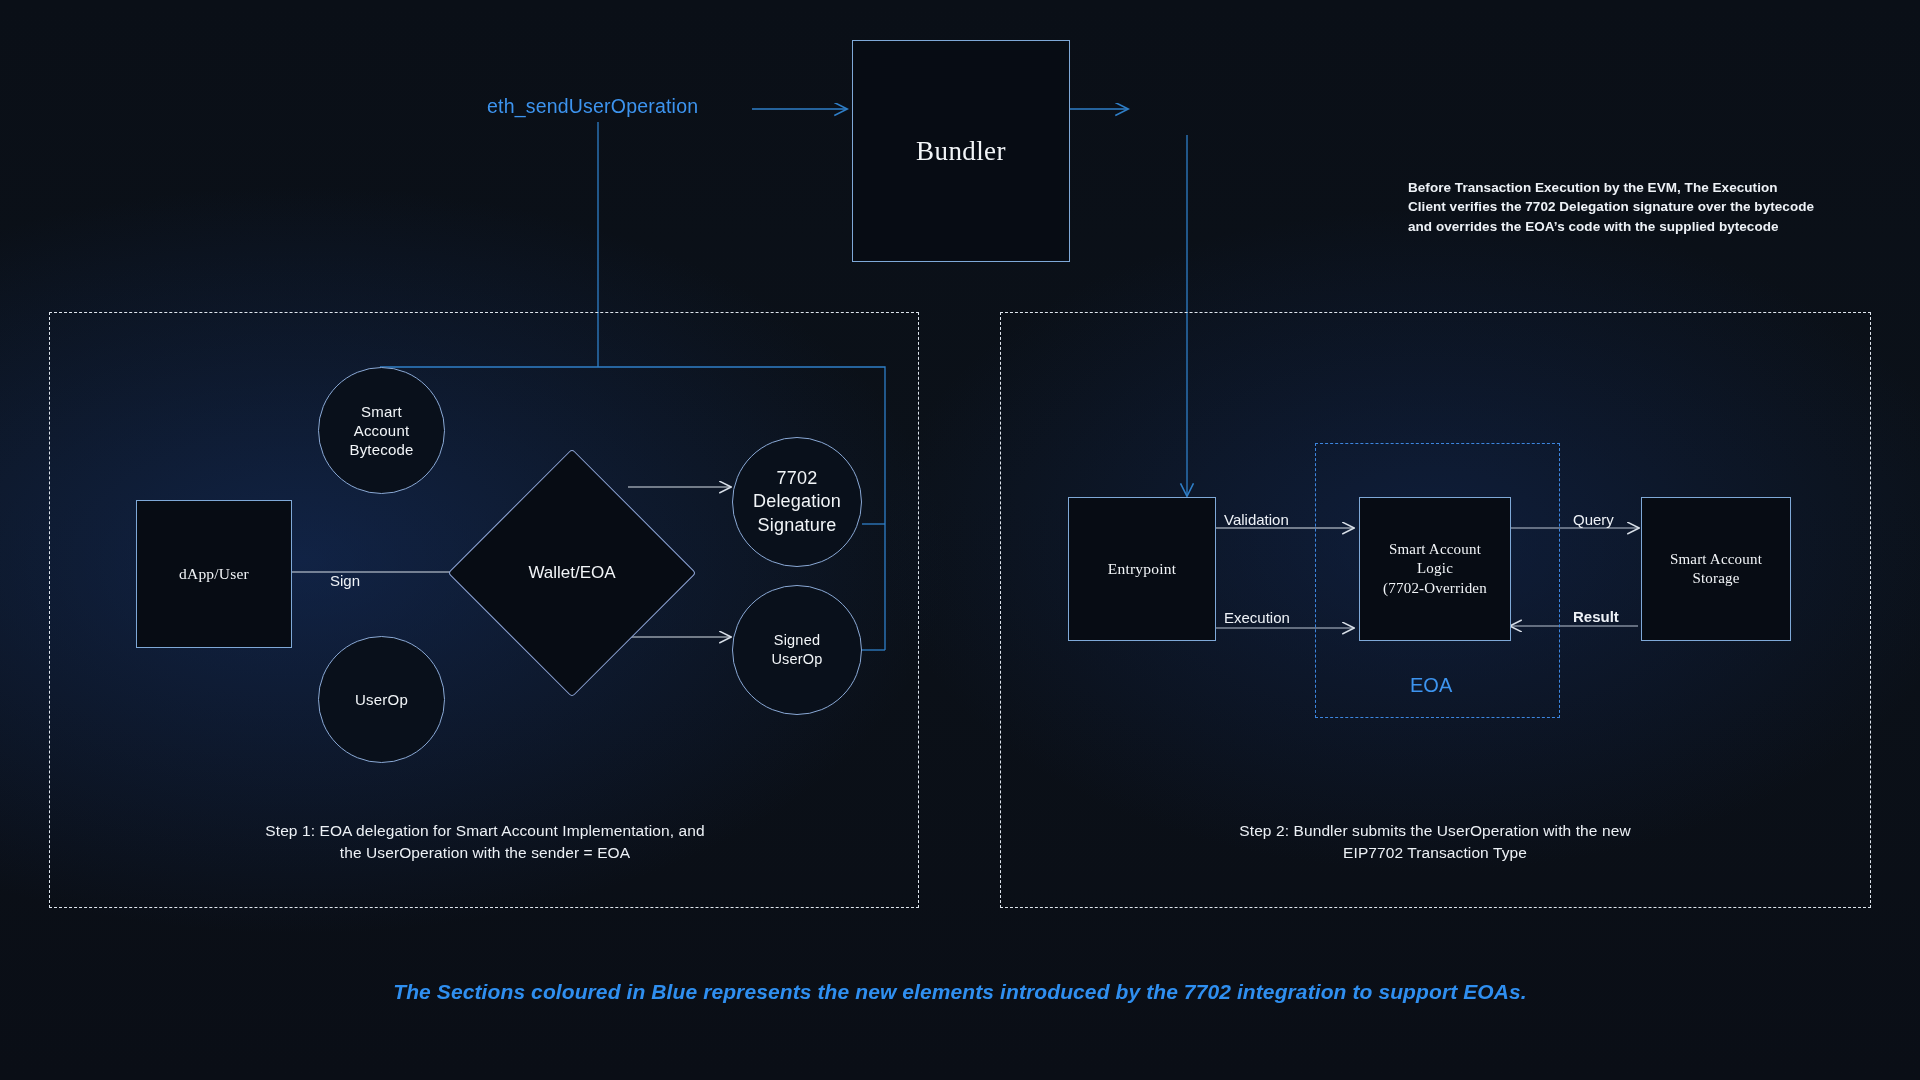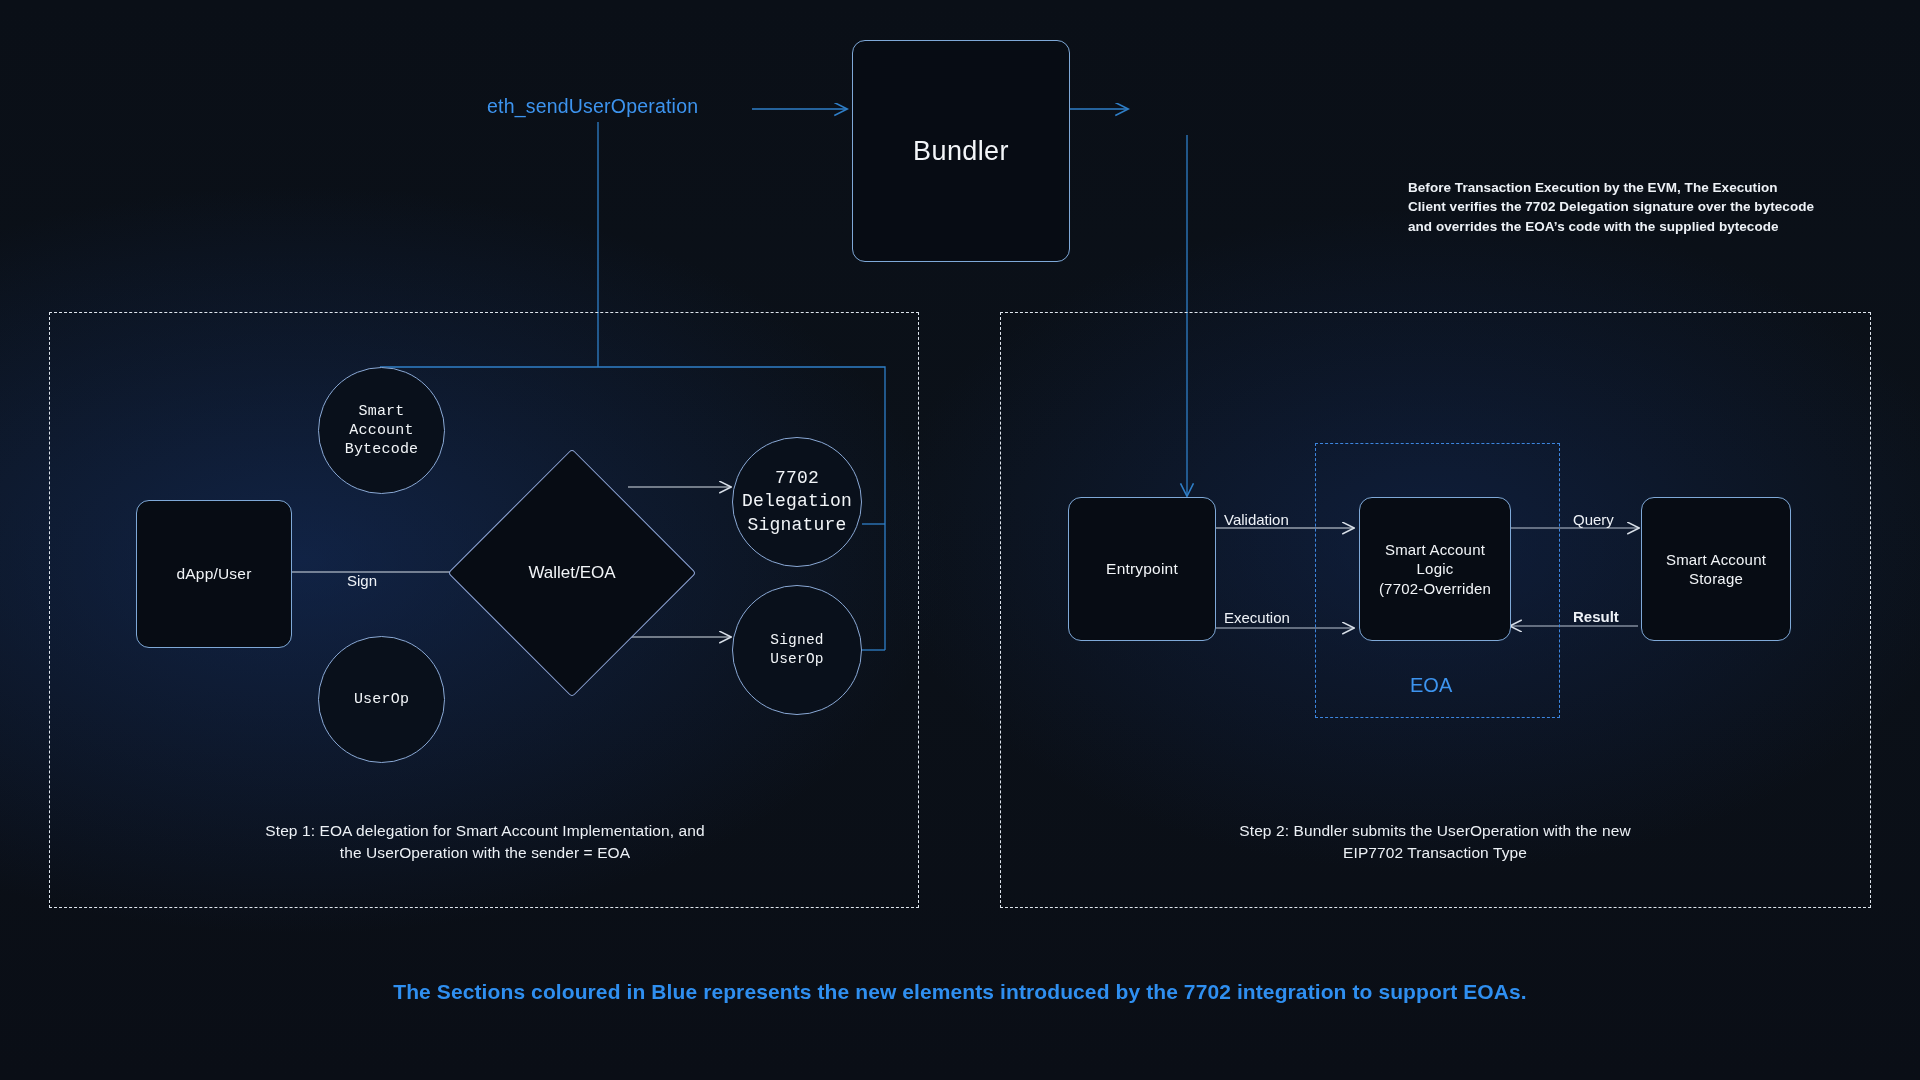--- a/index.html
+++ b/index.html
@@ -31,26 +31,25 @@
     display: flex;
     align-items: center;
     justify-content: center;
     text-align: center;
     background: #070c14;
     border: 1px solid #7fa9d8;
     color: #f2f5f8;
     line-height: 1.28;
     letter-spacing: .2px;
   }
-  .rect { border-radius: 13px; }
+  .rect { border-radius: 0; font-family: Liberation Serif, serif; }
   .circle {
     border-radius: 50%;
     background: #09101b;
     border: 1px solid #8aa9d6;
-    font-family: Liberation Mono, monospace;
   }
   .diamond-wrap {
     position: absolute;
     display: flex;
     align-items: center;
     justify-content: center;
   }
   .diamond-shape {
     position: absolute;
     inset: 0;
@@ -96,20 +95,21 @@
     font-weight: bold;
   }
   .footer-note {
     position: absolute;
     width: 100%;
     text-align: center;
     color: #2f8ff0;
     font-size: 21px;
     font-weight: 600;
     letter-spacing: .1px;
+    font-style: italic;
   }
   svg.links {
     position: absolute;
     inset: 0;
     width: 1920px;
     height: 1080px;
     pointer-events: none;
   }
   .edge-label {
     position: absolute;
@@ -195,21 +195,21 @@
     <span style="white-space:pre-line;">7702
 Delegation
 Signature</span>
   </div>
 
   <div class="node circle" style="left:732px; top:585px; width:130px; height:130px; font-size:14.5px;">
     <span style="white-space:pre-line;">Signed
 UserOp</span>
   </div>
 
-  <div class="edge-label" style="left:347px; top:572px;">Sign</div>
+  <div class="edge-label" style="left:330px; top:572px;">Sign</div>
 
   <div class="caption" style="left:140px; top:820px; width:690px;">
     <div>Step 1: EOA delegation for Smart Account Implementation, and</div>
     <div>the UserOperation with the sender = EOA</div>
   </div>
 
   <div class="panel" style="left:1000px; top:312px; width:871px; height:596px;"></div>
 
   <div class="eoa-box" style="left:1315px; top:443px; width:245px; height:275px;"></div>
 

